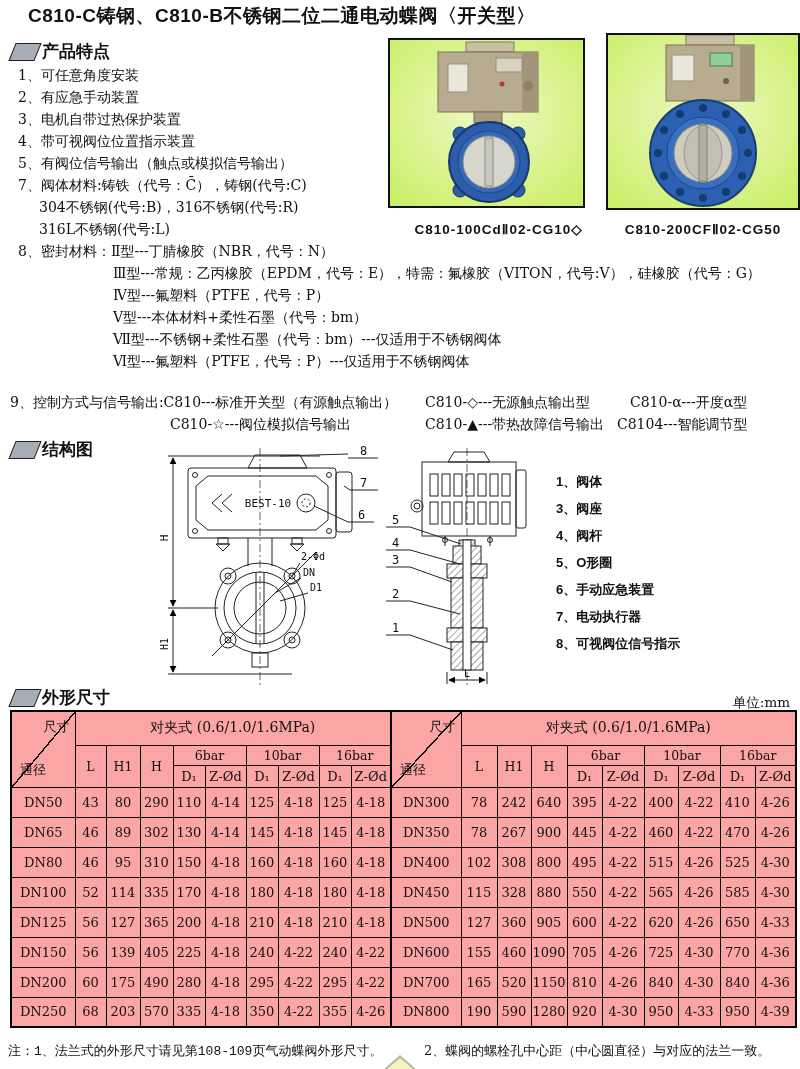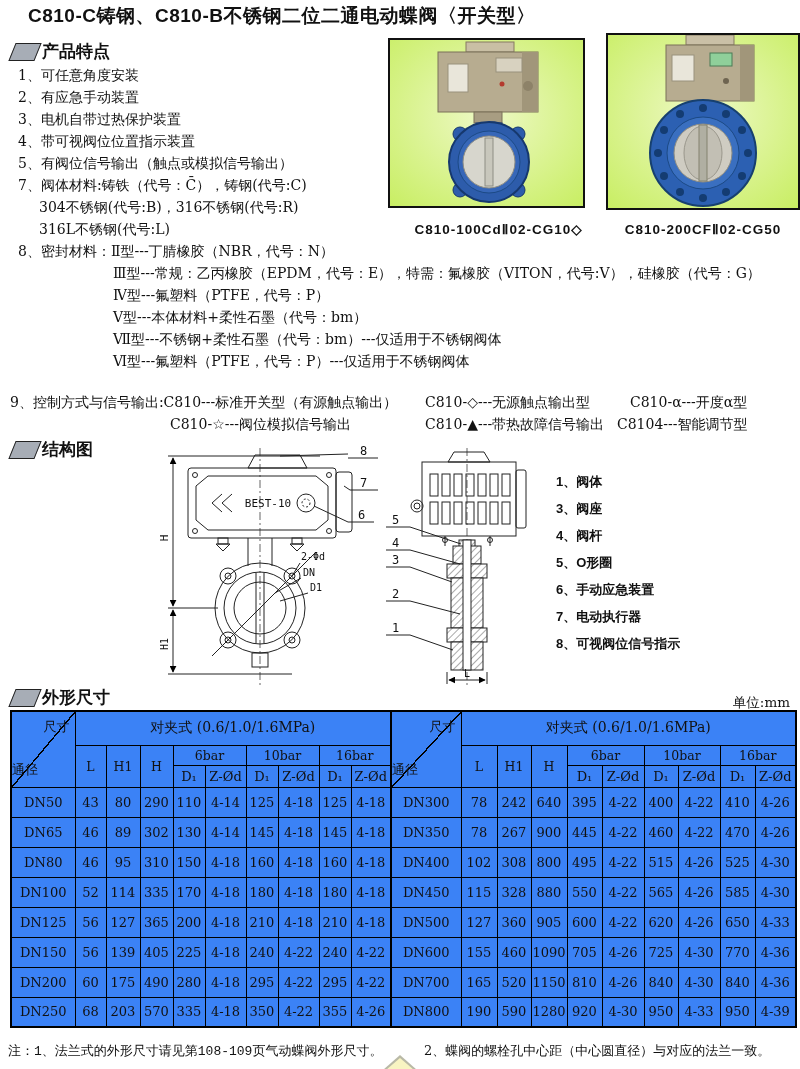--- a/index.html
+++ b/index.html
@@ -38,35 +38,35 @@
   #sec-features { top:40px; } #sec-structure { top:438px; } #sec-dims { top:686px; }
 
   .diagram { position:absolute; left:160px; top:446px; }
   .parts { position:absolute; left:556px; top:468px; width:200px;
            font-family:"Liberation Sans", sans-serif; font-size:13px; font-weight:bold; }
   .parts > div { height:27px; line-height:27px; }
 
   .unit { position:absolute; right:10px; top:694px; font-size:13.5px; }
 
   table.dims { position:absolute; border-collapse:collapse; table-layout:fixed;
-               font-size:13px; text-align:center; background:#3b82f6; }
+               font-size:13px; text-align:center; background:#fca5a5; }
   table.dims th, table.dims td { border:1px solid #000; font-weight:normal; padding:0;
                overflow:hidden; white-space:nowrap; }
   table.dims { border:2px solid #000; }
   #tbl-left  { left:10px;  top:710px; width:380px; }
   #tbl-right { left:390px; top:710px; width:405px; border-left:2.5px solid #000; }
   tr.hr1 { height:34px; } tr.hr2 { height:20px; font-size:12.5px; } tr.hr3 { height:22px;padding-left:16px; }
   table.dims tbody td { height:30px; }
   th.gt { font-size:14px; }
   th.diag { position:relative;
     background-image:linear-gradient(to bottom right,
       transparent calc(50% - 0.7px), #000 calc(50% - 0.7px),
       #000 calc(50% + 0.7px), transparent calc(50% + 0.7px)); }
   th.diag .c-top { position:absolute; top:6px; right:5px; font-size:13px; }
-  th.diag .c-bot { position:absolute; bottom:8px; left:0; font-size:13px; }
+  th.diag .c-bot { position:absolute; bottom:8px; left:8px; font-size:13px; }
 
   .notes { position:absolute; top:1042px; left:0; width:800px; font-size:13px; }
   .notes span { position:absolute; white-space:nowrap; }
   .notes .n1 { left:8px;font-family:Liberation Mono, monospace; } .notes .n2 { left:424px; }
 
   .tri-outer { position:absolute; left:383px; top:1055px; width:0; height:0;
     border-left:17px solid transparent; border-right:17px solid transparent;
     border-bottom:15px solid #b9b9a6; }
   .tri-inner { position:absolute; left:386px; top:1058px; width:0; height:0;
     border-left:14px solid transparent; border-right:14px solid transparent;

